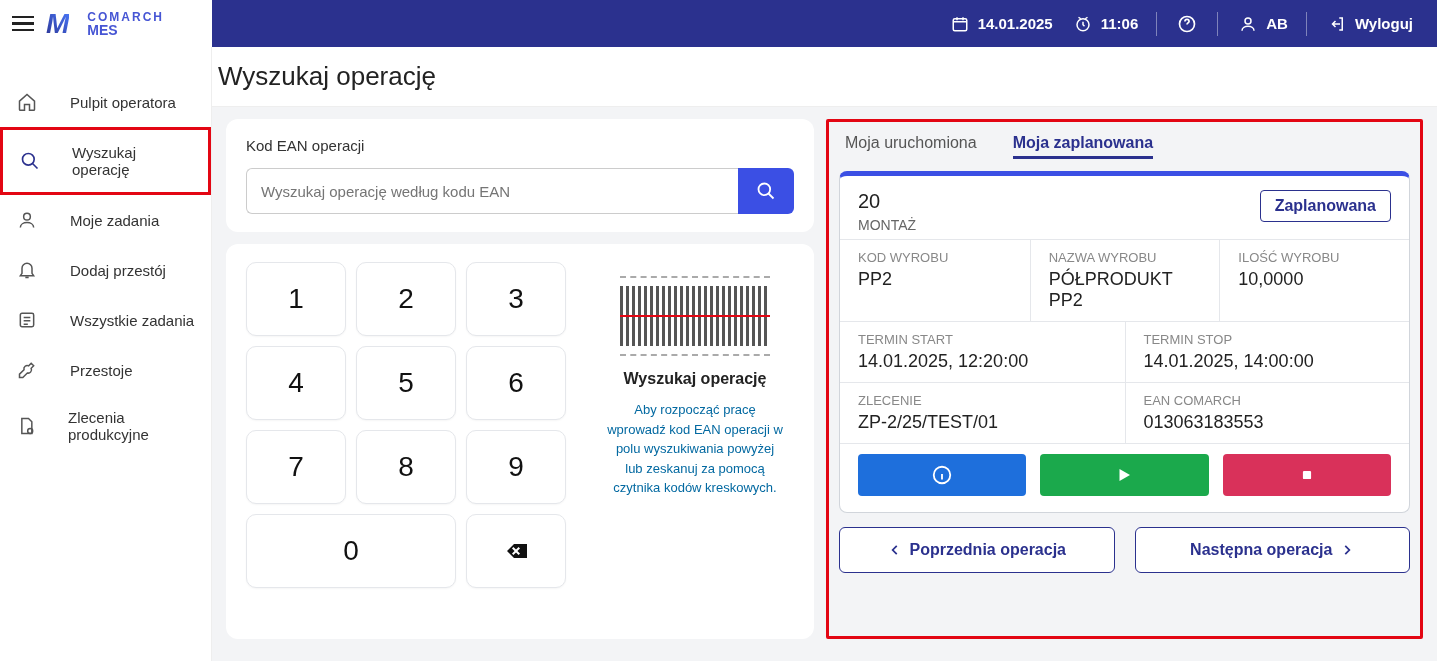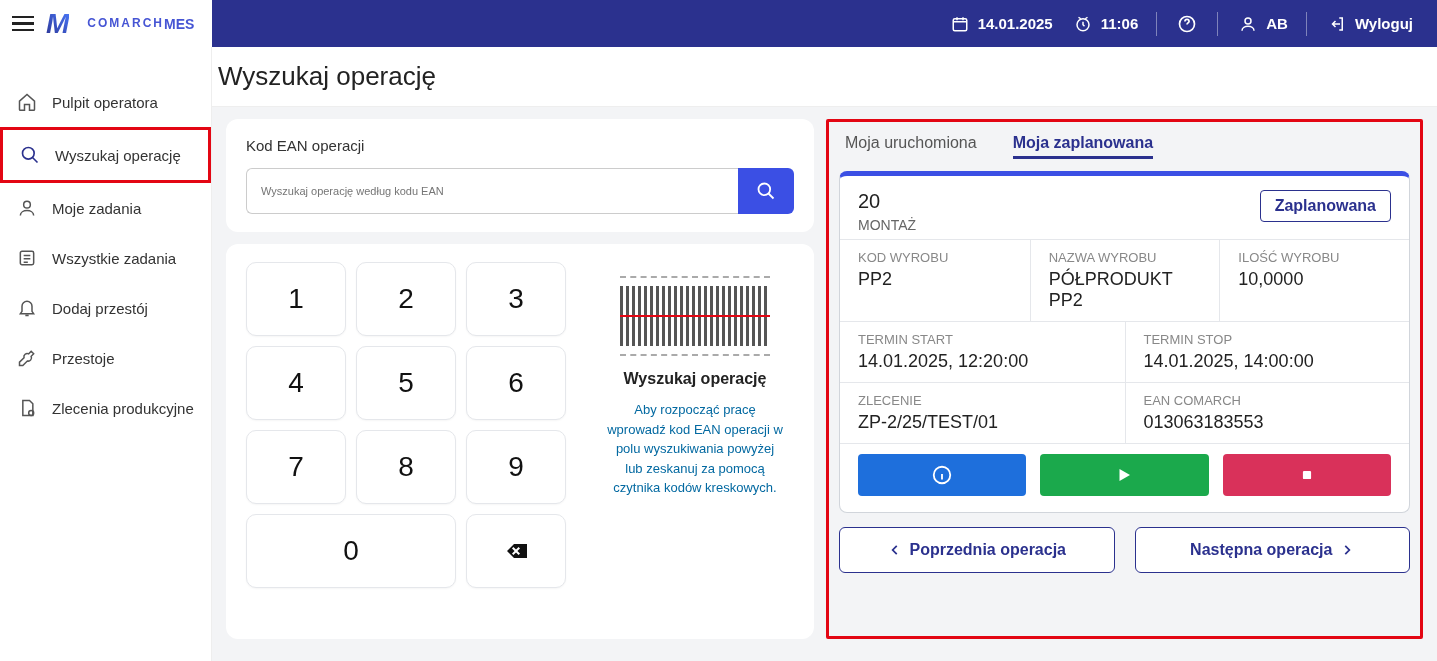--- a/index.html
+++ b/index.html
@@ -1,45 +1,45 @@
 <!DOCTYPE html>
 <html><head>
 <meta charset="utf-8">
 <style>
   * { margin:0; padding:0; box-sizing:border-box; font-family:Arial,Helvetica,sans-serif; }
   body { background:#fff; width:1437px; height:661px; overflow:hidden; }
   .topbar { height:47px; background:#2B318E; color:#fff; display:flex; align-items:center; padding:0 24px 0 0; }
   .logo-area { width:212px; height:47px; background:#fff; display:flex; align-items:center; padding-left:12px; gap:12px;}
   .hamburger { display:flex; flex-direction:column; gap:4px; cursor:pointer;}
   .hamburger span { display:block; width:22px; height:2.5px; background:#222; }
-  .logo-txt { display:flex; flex-direction:row; line-height:1; }
+  .logo-txt { display:flex; flex-direction:column; line-height:1; }
   .logo-txt .l1 { font-size:12px; font-weight:700; color:#4655D4; letter-spacing:2px;}
   .logo-txt .l2 { font-size:14px; font-weight:700; color:#4655D4; }
   .logo-m { font-size:28px; font-weight:900; background:linear-gradient(45deg,#2B318E,#4A7BFF); -webkit-background-clip:text; color:transparent; font-style:italic; margin-right:6px;}
   .top-right { margin-left:auto; display:flex; align-items:center; gap:18px; font-size:15px; font-weight:600;justify-content:flex-end;}
   .top-item { display:flex; align-items:center; gap:6px; }
   .divider { width:1px; height:24px; background:rgba(255,255,255,.4);}
   .icon-btn { display:inline-flex; align-items:center; justify-content:center; width:24px; height:24px;}
   svg { display:block; }
 
   .layout { display:flex; height:614px;}
   .sidebar { width:212px; background:#fff; border-right:1px solid #eee; display:flex; flex-direction:column; padding-top:30px;}
-  .side-item { display:flex; align-items:center; gap:14px; padding:14px 16px; font-size:15px; color:#333; cursor:pointer; }
+  .side-item { display:flex; align-items:center; gap:32px; padding:14px 16px; font-size:15px; color:#333; cursor:pointer; }
   .side-item.active { border:3px solid #E30613; color:#333; }
   .side-icon { width:22px; height:22px; color:#555; display:inline-flex; align-items:center; justify-content:center;}
 
   .main { flex:1; background:#F3F4F6; padding:12px 14px; overflow:hidden;}
   .page-title { font-size:26px; color:#222; padding:14px 6px 14px 6px; background:#fff; margin:-12px -14px 12px -14px; border-bottom:1px solid #eee;}
   .cols { display:flex; gap:12px; height:520px;}
 
   .left-col { width:588px; display:flex; flex-direction:column; gap:12px;}
   .card { background:#fff; border-radius:12px; padding:18px 20px; }
   .search-card .lbl { font-size:15px; color:#333; margin-bottom:14px;}
   .search-row { display:flex; }
-  .search-row input { flex:1; height:46px; border:1px solid #ccc; border-right:none; border-radius:6px 0 0 6px; padding:0 14px; font-size:11px; color:#666;}
+  .search-row input { flex:1; height:46px; border:1px solid #ccc; border-right:none; border-radius:6px 0 0 6px; padding:0 14px; font-size:15px; color:#666;}
   .search-row .go { width:56px; height:46px; background:#3B4FE4; border-radius:0 6px 6px 0; display:flex; align-items:center; justify-content:center; cursor:pointer;}
   .keypad-card { flex:1; display:flex; gap:30px; align-items:flex-start;}
   .keypad { display:grid; grid-template-columns:repeat(3,100px); grid-template-rows:repeat(4,74px); gap:10px; }
   .key { background:#fff; border:1px solid #E5E7EB; border-radius:10px; display:flex; align-items:center; justify-content:center; font-size:28px; font-weight:500; color:#111; cursor:pointer; box-shadow:0 1px 2px rgba(0,0,0,.04);}
   .key.zero { grid-column:1 / span 2;}
   .key.back { background:#fff;}
   .key.back svg { width:30px; height:24px;}
   .scan-area { flex:1; text-align:center; padding-top:14px;}
   .scan-area .barcode { width:150px; height:80px; margin:0 auto 14px; background:
     linear-gradient(#e30613,#e30613) center/100% 2px no-repeat,
@@ -159,33 +159,33 @@
           <svg width="20" height="20" viewBox="0 0 24 24" fill="none" stroke="currentColor" stroke-width="1.8">
             <circle cx="12" cy="8" r="4"></circle>
             <path d="M4 21c0-4 4-6 8-6s8 2 8 6"></path>
           </svg>
         </span>
       <span>Moje zadania</span>
     </div>
     <div class="side-item">
       <span class="side-icon">
           <svg width="20" height="20" viewBox="0 0 24 24" fill="none" stroke="currentColor" stroke-width="1.8">
+            <path d="M6 16V10a6 6 0 1112 0v6l2 3H4zM10 21h4"></path>
+          </svg>
+        </span>
+      <span>Dodaj przestój</span>
+    </div>
+    <div class="side-item">
+      <span class="side-icon">
+          <svg width="20" height="20" viewBox="0 0 24 24" fill="none" stroke="currentColor" stroke-width="1.8">
             <rect x="4" y="4" width="16" height="16" rx="2"></rect>
             <path d="M8 9h8M8 13h8M8 17h5"></path>
           </svg>
         </span>
       <span>Wszystkie zadania</span>
-    </div>
-    <div class="side-item">
-      <span class="side-icon">
-          <svg width="20" height="20" viewBox="0 0 24 24" fill="none" stroke="currentColor" stroke-width="1.8">
-            <path d="M6 16V10a6 6 0 1112 0v6l2 3H4zM10 21h4"></path>
-          </svg>
-        </span>
-      <span>Dodaj przestój</span>
     </div>
     <div class="side-item">
       <span class="side-icon">
           <svg width="20" height="20" viewBox="0 0 24 24" fill="none" stroke="currentColor" stroke-width="1.8">
             <path d="M14 7a4 4 0 00-5.6 4.6L3 17v4h4l5.4-5.4A4 4 0 0017 10l3-3-3-3z"></path>
           </svg>
         </span>
       <span>Przestoje</span>
     </div>
     <div class="side-item">

